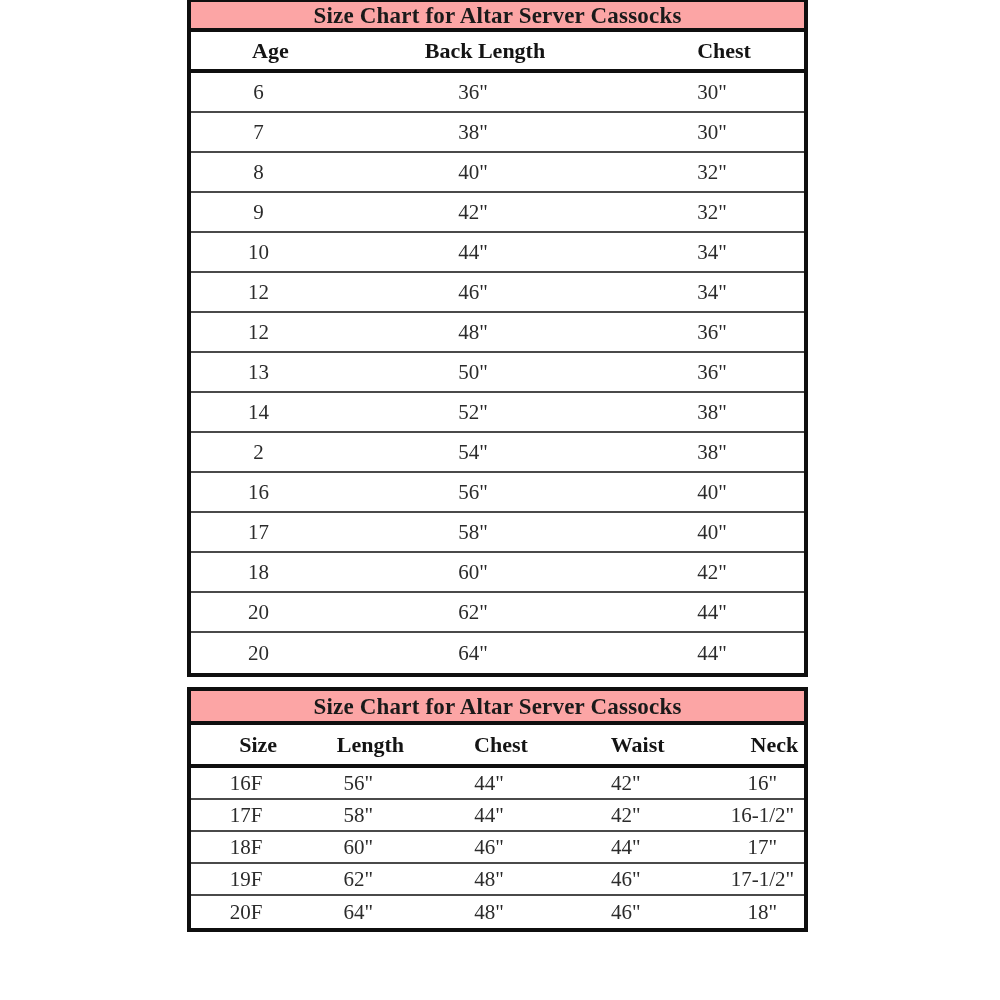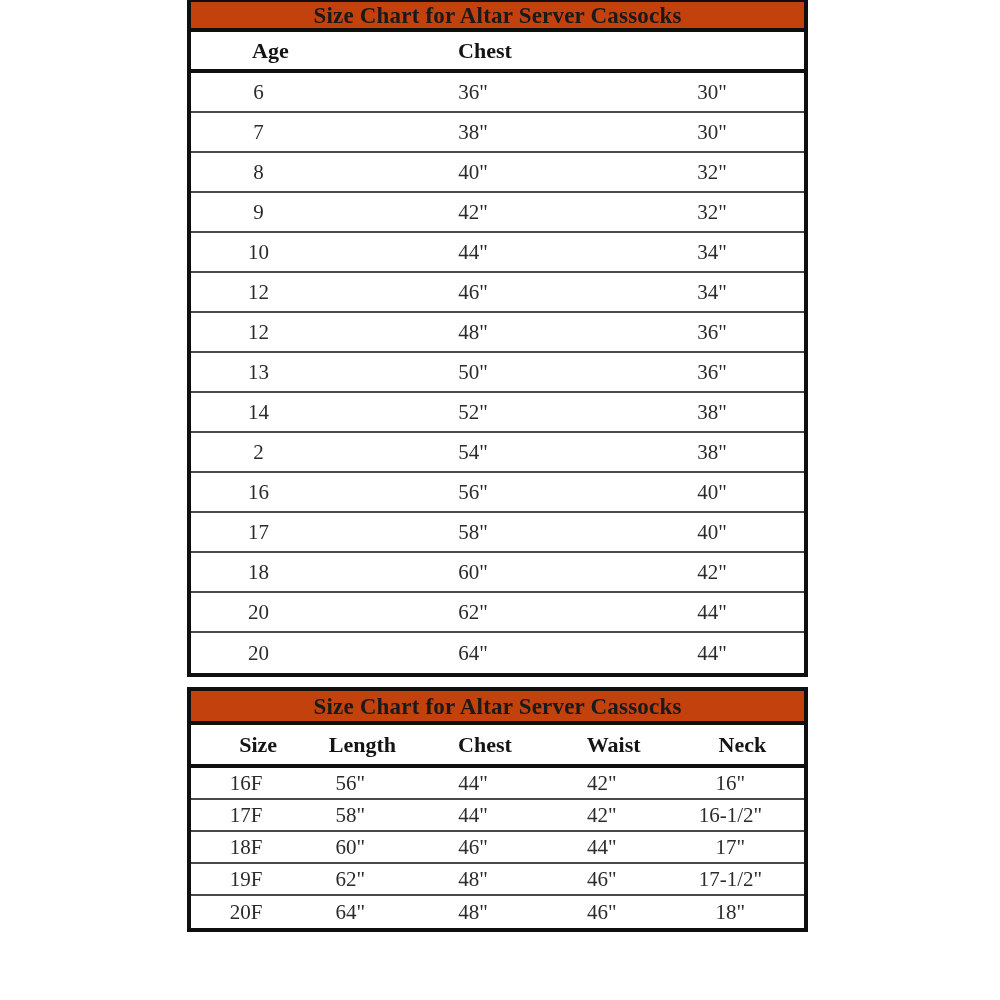--- a/index.html
+++ b/index.html
@@ -23,34 +23,34 @@
     width: 100%;
     background: #ffffff;
     border-left: 4px solid #0f0f0f;
     border-right: 4px solid #0f0f0f;
     border-bottom: 4px solid #0f0f0f;
   }
   .size-table.t1 { border-top: 2px solid #0f0f0f; }
   .size-table.t2 { margin-top: 10px; border-top: 4px solid #0f0f0f; }
 
   .title {
-    background: #c2410c;
+    background: #fca5a5;
     border-bottom: 4px solid #0f0f0f;
     text-align: center;
     font-weight: bold;
     color: #1a1a1a;
     font-size: 23px;
     letter-spacing: 0.2px;
   }
   .t1 .title { height: 30px; line-height: 28px; }
   .t2 .title { height: 34px; line-height: 32px; }
 
   .grid { display: grid; align-items: center; }
   .t1 .grid { grid-template-columns: 22% 48% 30%; }
-  .t2 .grid { grid-template-columns: 18% 16% 24% 18% 24%; }
+  .t2 .grid { grid-template-columns: 18% 16% 24% 18% 24%; gap: 8px; }
 
   .header {
     background: #ffffff;
     border-bottom: 4px solid #0f0f0f;
   }
   .t1 .header { height: 41px; }
   .t2 .header { height: 43px; }
   .cell { text-align: center; }
   .th {
     font-weight: bold;
@@ -73,20 +73,21 @@
 </head>
 <body>
 
 <div class="canvas">
   <div class="chart-wrap">
 
     <section class="size-table t1">
       <div class="title">Size Chart for Altar Server Cassocks</div>
       <div class="grid header">
           <div class="cell th">Age</div>
+          <div class="cell th">Back Length</div>
           <div class="cell th">Chest</div>
         </div>
       <div class="rows">
           <div class="grid row">
             <div class="cell td">6</div>
             <div class="cell td">36"</div>
             <div class="cell td">30"</div>
           </div>
           <div class="grid row">
             <div class="cell td">7</div>

